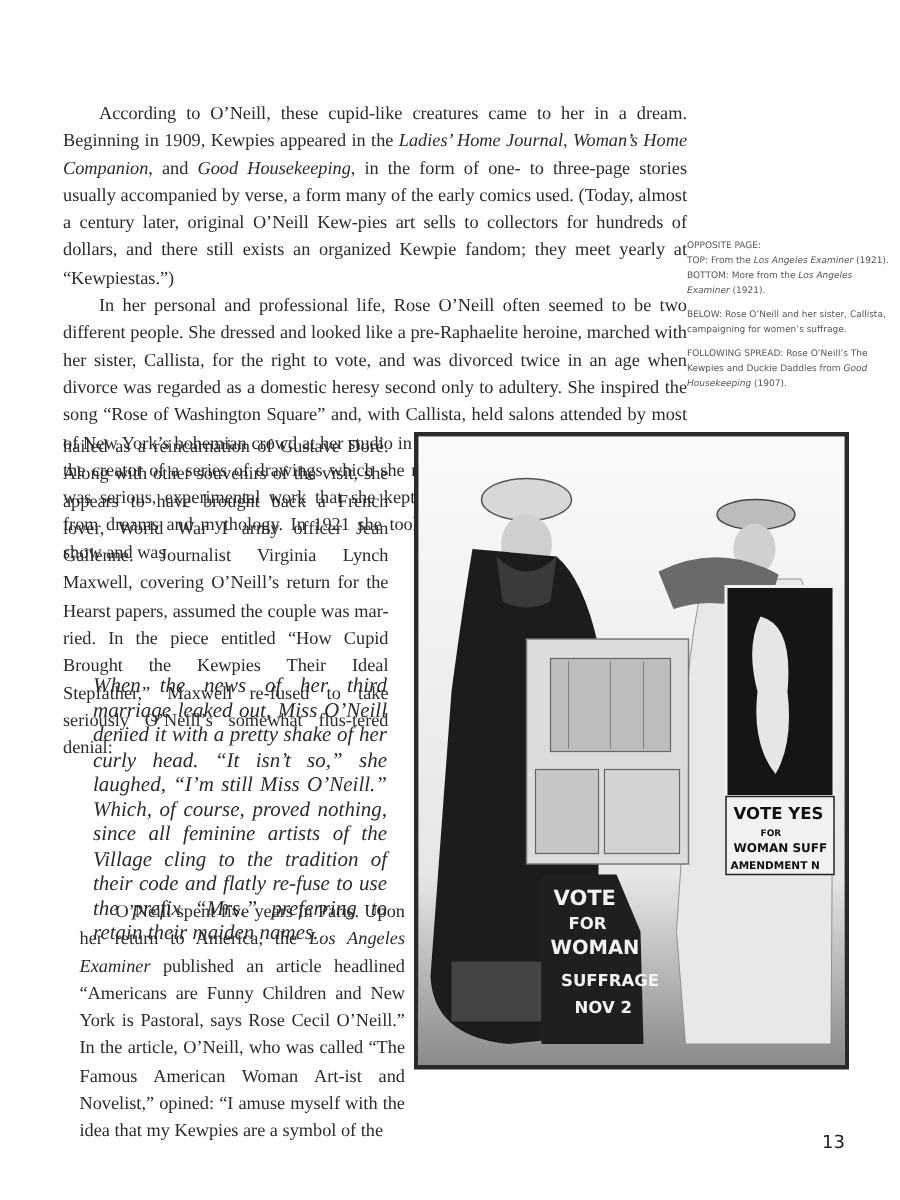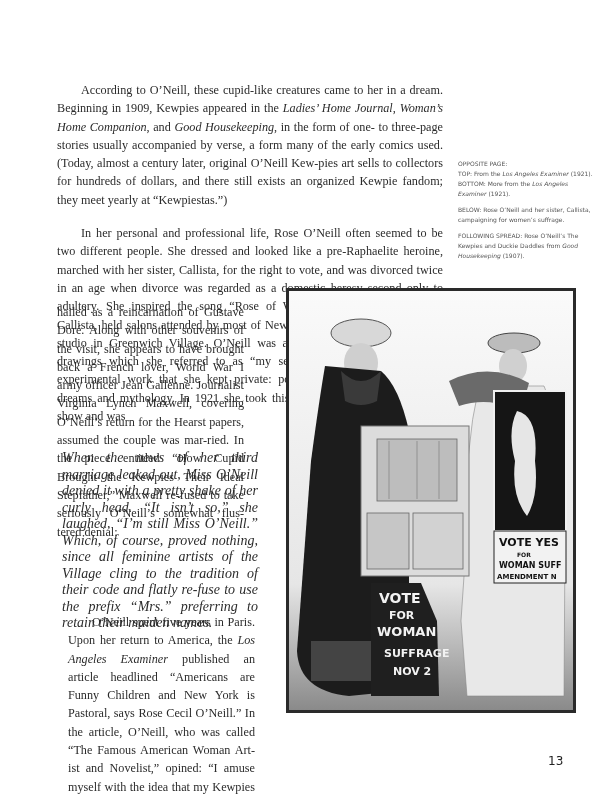--- a/index.html
+++ b/index.html
@@ -1,33 +1,33 @@
 <!DOCTYPE html>
 <html><head>
 <meta charset="utf-8">
 <style>
   html, body { margin: 0; padding: 0; background: #ffffff; }
   body { width: 600px; height: 800px; position: relative; overflow: hidden; font-family: "Liberation Serif", serif; color: #2a2a2a; }
   .page { position: absolute; left: 0; top: 0; width: 600px; height: 800px; background: #ffffff; }
 
   .body-text { position: absolute; font-family: "Liberation Serif", serif; font-size: 12.2px; line-height: 18.3px; color: #2b2b2b; text-align: justify; hyphens: manual; }
-  .body-text p { margin: 15px; text-indent: 24px; }
+  .body-text p { margin: 0; text-indent: 24px; }
   .body-text em { font-style: italic; }
 
   #col-full { left: 42px; top: 66px; width: 416px; }
   #col-narrow { left: 42px; top: 288px; width: 217px; }
   #col-narrow-2 { left: 53px; top: 598px; width: 217px; }
 
   .blockquote { position: absolute; left: 62px; top: 450px; width: 196px; font-family: "Liberation Serif", serif; font-style: italic; font-size: 14px; line-height: 16.5px; color: #2b2b2b; text-align: justify; }
 
   .caption { position: absolute; left: 458px; top: 159px; width: 140px; font-family: "DejaVu Sans", sans-serif; font-size: 6px; line-height: 10px; color: #555; }
   .caption .cap-block { margin: 0 0 6px 0; }
   .caption em { font-style: italic; }
 
-  .photo { position: absolute; left: 276px; top: 288px; width: 290px; height: 425px; box-sizing: border-box; border: 3px solid #2a2a2a; background: #f7f7f7; overflow: hidden; margin-left: 10px; }
+  .photo { position: absolute; left: 276px; top: 288px; width: 290px; height: 425px; box-sizing: border-box; border: 3px solid #2a2a2a; background: #f7f7f7; overflow: hidden; }
   .photo svg { width: 100%; height: 100%; display: block; }
 
   .page-number { position: absolute; left: 548px; top: 754px; font-family: "DejaVu Sans", sans-serif; font-weight: normal; font-size: 12px; color: #222; }
 </style>
 </head>
 <body>
 
 <div class="page">
 
   <div class="body-text" id="col-full">

